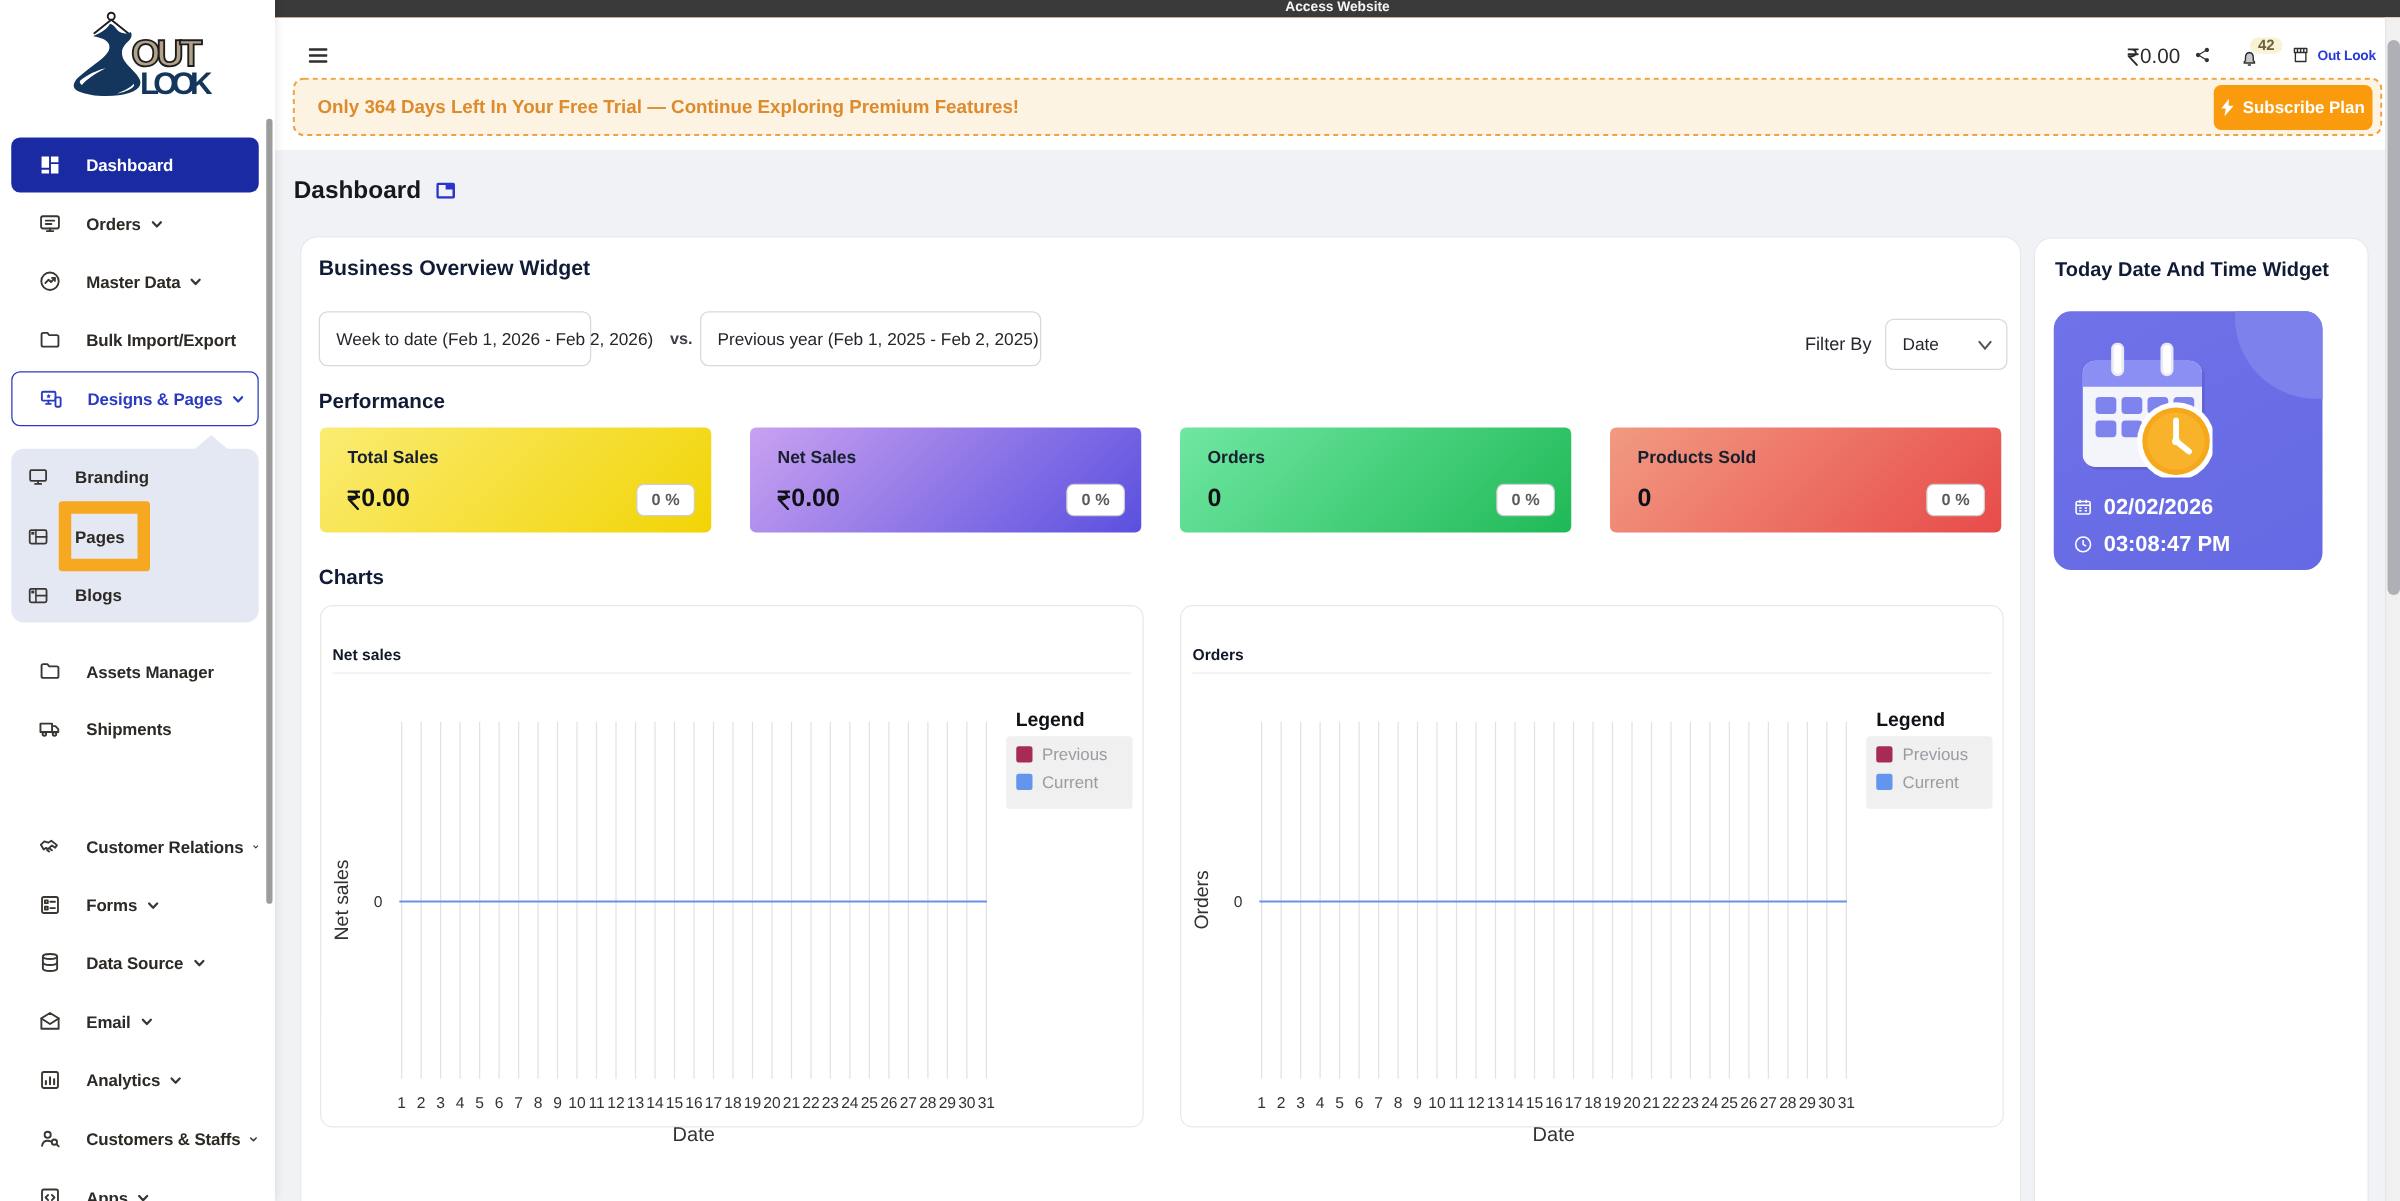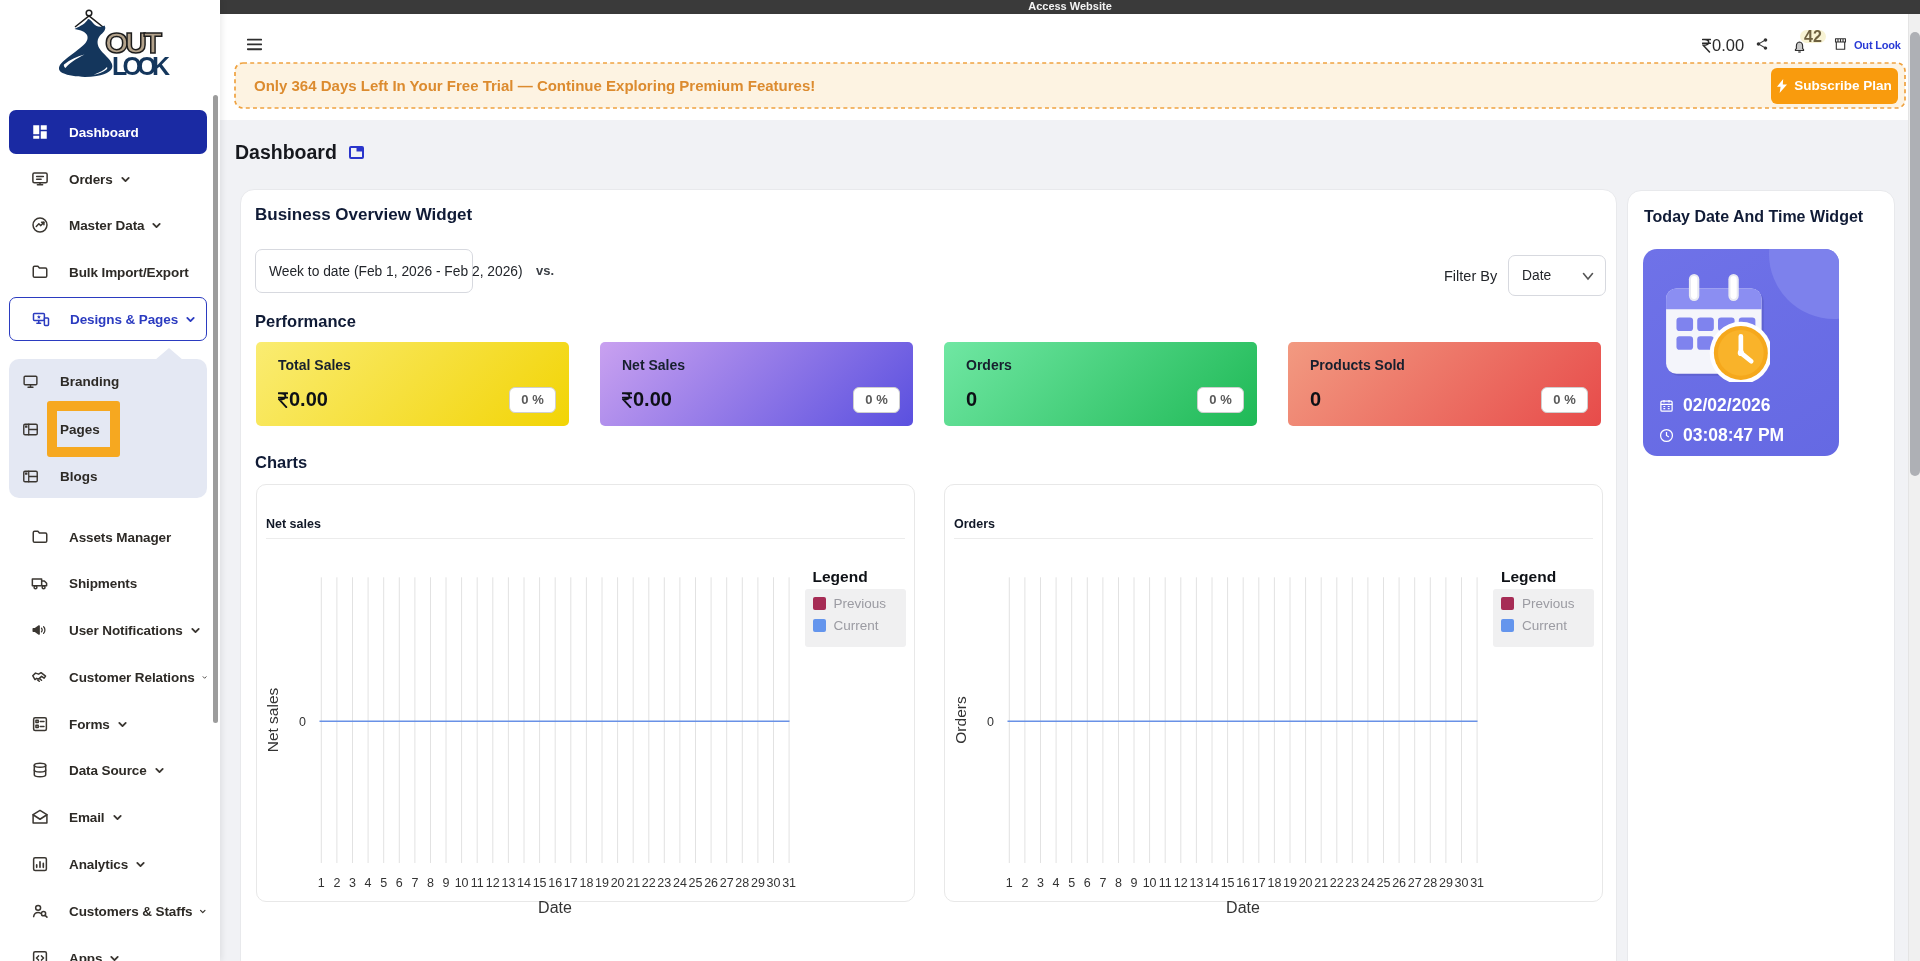--- a/index.html
+++ b/index.html
@@ -37,21 +37,21 @@
 .perf { position:absolute; top:152px; width:313px; height:84px; border-radius:5px; }
 .perf .t { position:absolute; left:22px; top:14.5px; font-size:14px; font-weight:700; color:#17202e; }
 .perf .v { position:absolute; left:22px; top:46px; font-size:20px; font-weight:700; color:#0d1016; display:flex; align-items:center; }
 .perf .b { position:absolute; right:13px; top:45px; width:47px; height:26px; background:#fff; border:1px solid #cfcfcf; border-radius:6px; font-size:13px; font-weight:700; color:#5a5a5a; text-align:center; line-height:24px; }
 .chartcard { position:absolute; top:294px; width:659px; height:418px; background:#fff; border:1px solid #e8e8e8; border-radius:10px; }
 .legendT { position:absolute; top:378px; font-size:15.5px; font-weight:700; color:#0e1116; }
 .legendB { position:absolute; top:399px; width:101px; height:58px; background:#f0f0f1; border-radius:3px; }
 .lrow { display:flex; align-items:center; margin:7px 0 0 8px; }
 .lsw { width:13px; height:13px; border-radius:2px; flex:none; }
 .lrow span { margin-left:8px; font-size:13.5px; color:#9b9ba2; }
-#todaycard .purple { position:absolute; left:15px; top:58px; width:196px; height:207px; border-radius:14px; background:linear-gradient(150deg,#6f72e8,#6569e3); overflow:hidden; }
+#todaycard .purple { position:absolute; left:15px; top:58px; width:215px; height:207px; border-radius:14px; background:linear-gradient(150deg,#6f72e8,#6569e3); overflow:hidden; }
 .purple .qc { position:absolute; right:-60px; top:-60px; width:130px; height:130px; border-radius:50%; background:#7d81ec; }
 .dtrow { position:absolute; left:16px; display:flex; align-items:center; color:#fff; font-weight:700; font-size:17.5px; gap:9px; }
 #pg-track { position:absolute; left:1908px; top:14px; width:12px; height:947px; background:#f0f0f0; border-left:1px solid #e4e4e4; z-index:9; }
 #pg-thumb { position:absolute; left:1px; top:18px; width:10px; height:444px; background:#aeb0b5; border-radius:5px; }
 </style></head><body>
 <div id="stage">
 <div id="sidebar">
 <svg class="abs" style="left:55px;top:6px;" width="135" height="80" viewBox="0 0 135 80">
 <g stroke="#1d1d1d" stroke-width="1.5" fill="none">
           <circle cx="34" cy="7" r="2.8"></circle>
@@ -141,30 +141,20 @@
         <span class="tx">Assets Manager</span>
       </div>
 <div class="mi" style="top:561px;">
         <svg class="ic" viewBox="0 0 24 24" fill="none" stroke="#3a3631" stroke-width="2" stroke-linecap="round" stroke-linejoin="round">
           <path d="M1.8 6.5h12.4v9H1.8zM14.2 9.2h3.6l3 3.1v3.2h-6.6z"></path>
           <circle cx="6" cy="17.6" r="1.9"></circle>
           <circle cx="16.8" cy="17.6" r="1.9"></circle>
         </svg>
         <span class="tx">Shipments</span>
       </div>
-<div class="mi" style="top:608px;">
-        <svg class="ic" viewBox="0 0 24 24" fill="none" stroke="#3a3631" stroke-width="2" stroke-linecap="round" stroke-linejoin="round">
-          <path d="M3 10.2v3.6h2.6l5.2 3.6V6.6L5.6 10.2H3z" fill="#3a3631"></path>
-          <path d="M14 9.7c1.2 1 1.2 3.6 0 4.6M16.8 7.6c2.3 1.9 2.3 6.9 0 8.8" stroke-width="1.7"></path>
-        </svg>
-        <span class="tx">User Notifications</span>
-        <svg class="chev" viewBox="0 0 12 12" fill="none" stroke="#3a3631" stroke-width="2" stroke-linecap="round" stroke-linejoin="round">
-          <path d="M2.5 4.2L6 7.8l3.5-3.6"></path>
-        </svg>
-      </div>
 <div class="mi" style="top:655px;">
         <svg class="ic" viewBox="0 0 24 24" fill="none" stroke="#3a3631" stroke-width="2" stroke-linecap="round" stroke-linejoin="round">
           <path d="M2.3 10.3L6 6.8l4.2 1.4 3.2-2 6 4.6-1.9 2.7-3.4-2.4-4 3.7-2.6-1-2.2 1.6z"></path>
           <path d="M8.8 15.9l2.2 1.8M11.6 14.3l2.4 2"></path>
         </svg>
         <span class="tx">Customer Relations</span>
         <svg class="chev" viewBox="0 0 12 12" fill="none" stroke="#3a3631" stroke-width="2" stroke-linecap="round" stroke-linejoin="round">
           <path d="M2.5 4.2L6 7.8l3.5-3.6"></path>
         </svg>
       </div>
@@ -244,21 +234,21 @@
 <div class="abs" style="left:1482px;top:22px;font-size:16.5px;color:#2b2b2b;display:flex;align-items:center;"><svg style="width:9px;height:15px;margin-right:1px;" viewBox="0 0 10 16" fill="none" stroke="#2b2b2b" stroke-width="1.7" stroke-linecap="round">
             <path d="M0.7 1.3h8.6M0.7 5.6h8.6M2.8 1.3c3.4 0 4.6 1.5 4.6 3 0 2.2-2.2 3.4-6 3.4l6.9 7.5"></path>
           </svg>0.00</div>
 <svg class="abs" style="left:1535px;top:23px;" width="14" height="14" viewBox="0 0 24 24" fill="#333">
           <path d="M18 16.1c-.8 0-1.5.3-2 .8l-7.1-4.2c0-.2.1-.5.1-.7s0-.5-.1-.7l7-4.1c.6.5 1.3.8 2.1.8 1.7 0 3-1.3 3-3s-1.3-3-3-3-3 1.3-3 3c0 .2 0 .5.1.7l-7 4.1c-.6-.5-1.3-.8-2.1-.8-1.7 0-3 1.3-3 3s1.3 3 3 3c.8 0 1.5-.3 2.1-.8l7.1 4.2c-.1.2-.1.4-.1.6 0 1.6 1.3 2.9 2.9 2.9s2.9-1.3 2.9-2.9-1.3-2.9-2.9-2.9z"></path>
         </svg>
 <svg class="abs" style="left:1572px;top:25px;" width="15" height="16" viewBox="0 0 24 24" fill="#c9c9c9" stroke="#2f2f2f" stroke-width="1.8">
           <path d="M12 4c-3.2.5-5 2.9-5 6.5v4L5.5 16v1.5h13V16L17 14.5v-4C17 6.9 15.2 4.5 12 4z"></path>
           <path d="M10 20h4" stroke-width="2"></path>
         </svg>
-<div class="abs" style="left:1580px;top:16px;width:26px;height:13px;background:#f8f3d4;border-radius:7px;color:#6e6140;font-size:16px;font-weight:700;text-align:center;line-height:13px;">42</div>
+<div class="abs" style="left:1580px;top:16px;width:26px;height:13px;background:#f8f3d4;border-radius:7px;color:#6e6140;font-size:12px;font-weight:700;text-align:center;line-height:13px;">42</div>
 <svg class="abs" style="left:1613px;top:23px;" width="15" height="14" viewBox="0 0 24 24" fill="none" stroke="#2f2f2f" stroke-width="1.9" stroke-linejoin="round">
           <path d="M3.5 3h17v5.5h-17zM7.7 3v5.5M12 3v5.5M16.3 3v5.5"></path>
           <path d="M4.8 8.5V21h14.4V8.5"></path>
         </svg>
 <div class="abs" style="left:1634px;top:25px;font-size:11px;letter-spacing:-.2px;font-weight:700;color:#2a3bd6;">Out Look</div>
 <div id="alert">
           <svg style="position:absolute;left:-1px;top:-1px;" width="1672" height="47">
             <rect x="1" y="1" width="1670" height="45" rx="8" fill="none" stroke="#efa240" stroke-width="1.7" stroke-dasharray="4 3.2"></rect>
           </svg>
           <div class="msg">Only 364 Days Left In Your Free Trial — Continue Exploring Premium Features!</div>
@@ -270,20 +260,21 @@
 <div id="content">
 <h1 class="pgtitle">Dashboard</h1>
 <svg class="abs" style="left:129px;top:26px;" width="15" height="13" viewBox="0 0 15 13" fill="none" stroke="#2a35cb" stroke-width="2">
           <rect x="1" y="1" width="13" height="11" rx="1"></rect>
           <path d="M7.5 1h6.5v4.5H7.5z" fill="#2a35cb" stroke="none"></path>
         </svg>
 <div class="card" id="bizcard" style="left:20px;top:69px;width:1377px;height:800px;">
 <div class="h2 abs" style="left:14px;top:15px;">Business Overview Widget</div>
 <div class="dsel" style="left:14px;top:59px;width:218px;">Week to date (Feb 1, 2026 - Feb 2, 2026)</div>
 <div class="abs" style="left:295px;top:73px;font-size:13px;font-weight:700;color:#3c4046;">vs.</div>
+<div class="dsel" style="left:319px;top:59px;width:273px;">Previous year (Feb 1, 2025 - Feb 2, 2025)</div>
 <div class="abs" style="left:1203px;top:78px;font-size:14.5px;color:#23262b;">Filter By</div>
 <div class="dsel" style="left:1267px;top:65px;width:98px;height:41px;">Date<svg style="position:absolute;right:11px;top:16px;" width="12" height="9" viewBox="0 0 12 9" fill="none" stroke="#555" stroke-width="1.6" stroke-linecap="round">
               <path d="M1.5 1.5L6 7l4.5-5.5"></path>
             </svg></div>
 <div class="h2 abs" style="left:14px;top:122px;font-size:16.5px;">Performance</div>
 <div class="perf" style="left:15px;background:linear-gradient(135deg,#faec72,#f2d405);">
             <div class="t">Total Sales</div>
             <div class="v"><svg style="width:10px;height:16px;margin-right:1px;" viewBox="0 0 10 16" fill="none" stroke="#0d1016" stroke-width="1.9" stroke-linecap="round">
                 <path d="M0.7 1.3h8.6M0.7 5.6h8.6M2.8 1.3c3.4 0 4.6 1.5 4.6 3 0 2.2-2.2 3.4-6 3.4l6.9 7.5"></path>
               </svg>0.00</div>

